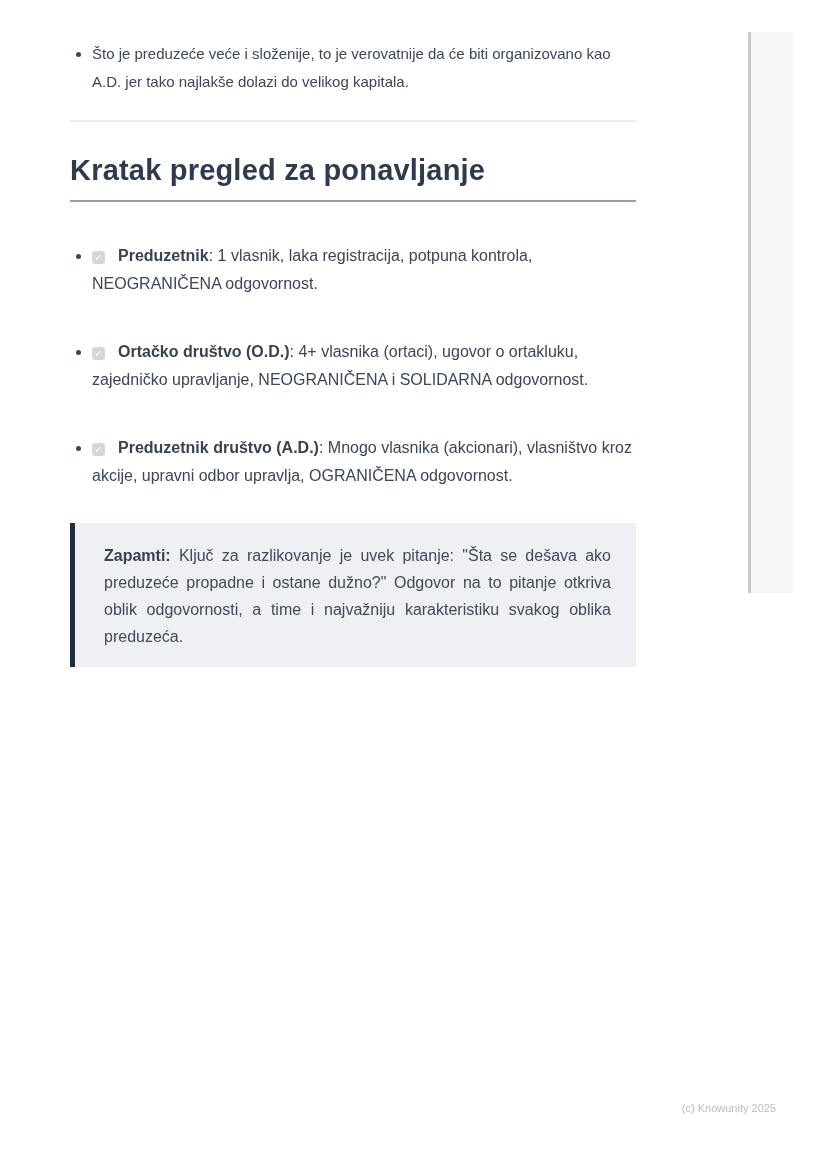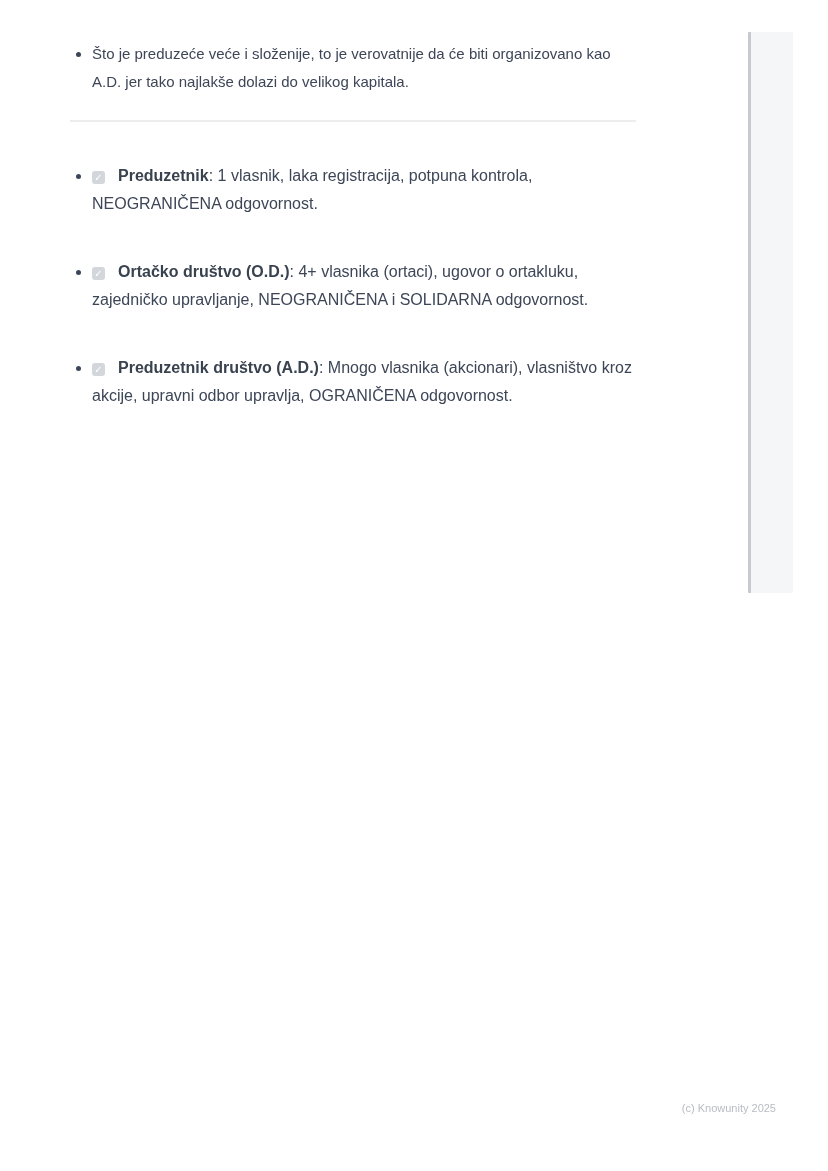--- a/index.html
+++ b/index.html
@@ -96,31 +96,35 @@
 <div class="content">
 
   <ul class="intro-list">
     <li>
       <span>Što je preduzeće veće i složenije, to je verovatnije da će biti organizovano kao A.D. jer tako najlakše dolazi do velikog kapitala.</span>
     </li>
   </ul>
 
   <hr class="divider">
 
+  <h1 class="section-heading">Kratak pregled za ponavljanje</h1>
 
   <ul class="check-list">
     <li>
       <span class="checkbox">✓</span><span class="check-label">Preduzetnik</span><span>: 1 vlasnik, laka registracija, potpuna kontrola, NEOGRANIČENA odgovornost.</span>
     </li>
     <li>
       <span class="checkbox">✓</span><span class="check-label">Ortačko društvo (O.D.)</span><span>: 4+ vlasnika (ortaci), ugovor o ortakluku, zajedničko upravljanje, NEOGRANIČENA i SOLIDARNA odgovornost.</span>
     </li>
     <li>
       <span class="checkbox">✓</span><span class="check-label">Preduzetnik društvo (A.D.)</span><span>: Mnogo vlasnika (akcionari), vlasništvo kroz akcije, upravni odbor upravlja, OGRANIČENA odgovornost.</span>
     </li>
   </ul>
 
+  <div class="callout">
+    <span class="callout-label">Zapamti:</span><span> Ključ za razlikovanje je uvek pitanje: "Šta se dešava ako preduzeće propadne i ostane dužno?" Odgovor na to pitanje otkriva oblik odgovornosti, a time i najvažniju karakteristiku svakog oblika preduzeća.</span>
+  </div>
 
 </div>
 
 <div class="page-edge-strip"></div>
 
 <div class="footer-credit">(c) Knowunity 2025</div>
 
 </body></html>

